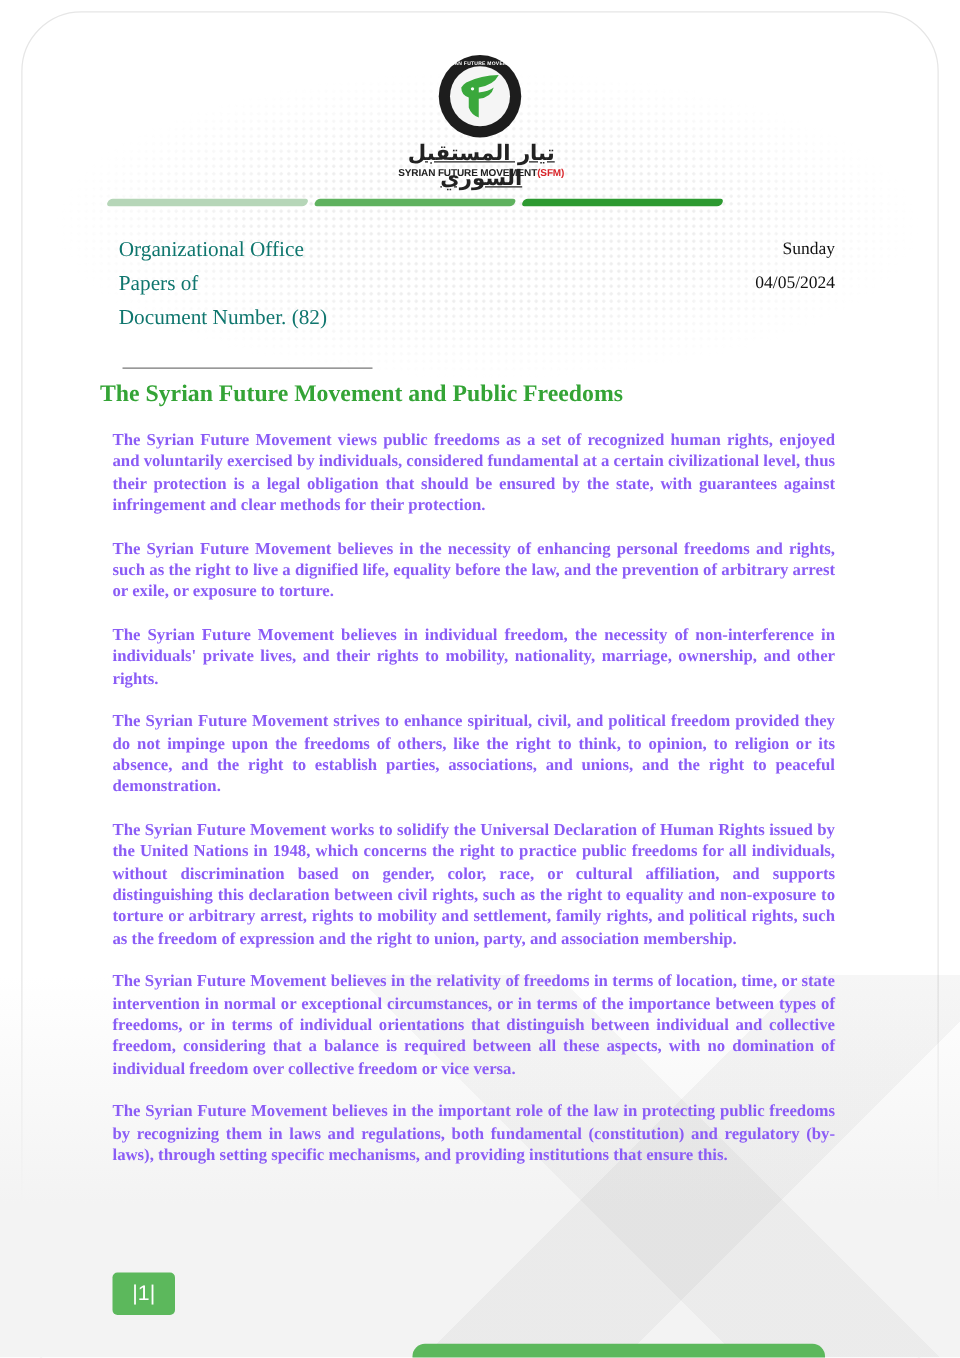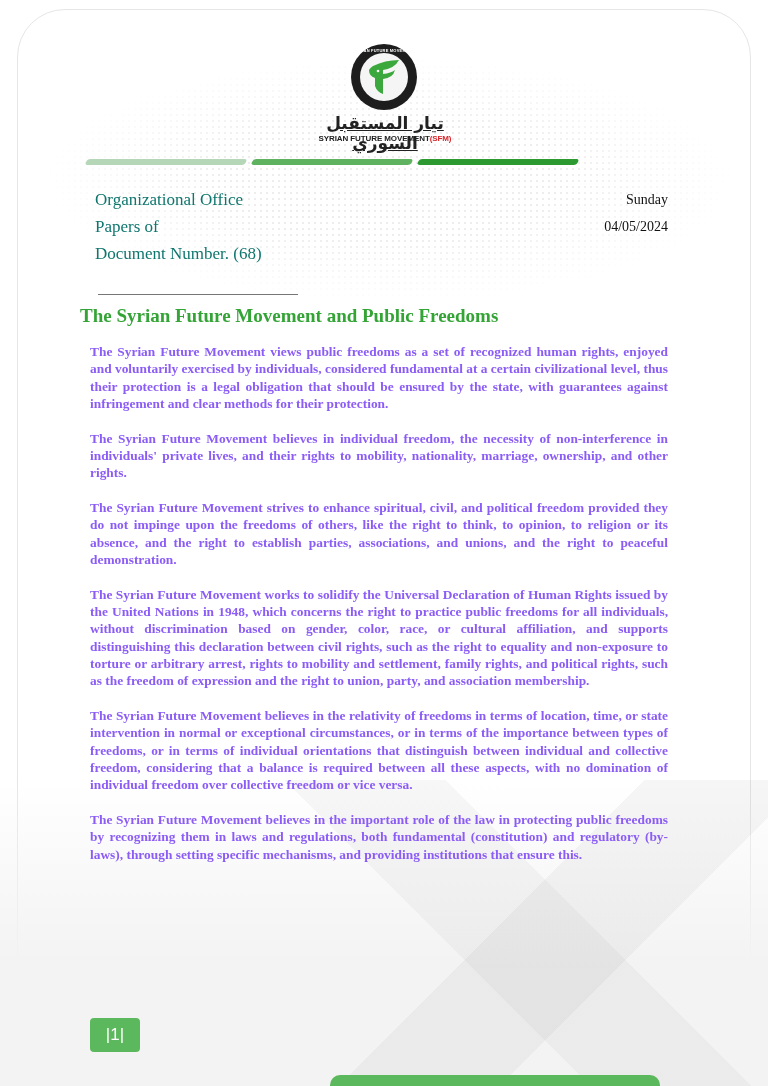--- a/index.html
+++ b/index.html
@@ -111,32 +111,33 @@
 
 <div class="bars">
   <div class="bar b1"></div>
   <div class="bar b2"></div>
   <div class="bar b3"></div>
 </div>
 
 <div class="meta-left">
   <div class="line">Organizational Office</div>
   <div class="line">Papers of</div>
-  <div class="line doc-num">Document Number. (68)</div>
+  <div class="line doc-num">Document Number. (82)</div>
 </div>
 <div class="meta-right">
   <div>Sunday</div>
   <div>04/05/2024</div>
 </div>
 <div class="divider"></div>
 
 <div class="title">The Syrian Future Movement and Public Freedoms</div>
 
 <div class="body">
   <p>The Syrian Future Movement views public freedoms as a set of recognized human rights, enjoyed and voluntarily exercised by individuals, considered fundamental at a certain civilizational level, thus their protection is a legal obligation that should be ensured by the state, with guarantees against infringement and clear methods for their protection.</p>
+  <p>The Syrian Future Movement believes in the necessity of enhancing personal freedoms and rights, such as the right to live a dignified life, equality before the law, and the prevention of arbitrary arrest or exile, or exposure to torture.</p>
   <p>The Syrian Future Movement believes in individual freedom, the necessity of non-interference in individuals' private lives, and their rights to mobility, nationality, marriage, ownership, and other rights.</p>
   <p>The Syrian Future Movement strives to enhance spiritual, civil, and political freedom provided they do not impinge upon the freedoms of others, like the right to think, to opinion, to religion or its absence, and the right to establish parties, associations, and unions, and the right to peaceful demonstration.</p>
   <p>The Syrian Future Movement works to solidify the Universal Declaration of Human Rights issued by the United Nations in 1948, which concerns the right to practice public freedoms for all individuals, without discrimination based on gender, color, race, or cultural affiliation, and supports distinguishing this declaration between civil rights, such as the right to equality and non-exposure to torture or arbitrary arrest, rights to mobility and settlement, family rights, and political rights, such as the freedom of expression and the right to union, party, and association membership.</p>
   <p>The Syrian Future Movement believes in the relativity of freedoms in terms of location, time, or state intervention in normal or exceptional circumstances, or in terms of the importance between types of freedoms, or in terms of individual orientations that distinguish between individual and collective freedom, considering that a balance is required between all these aspects, with no domination of individual freedom over collective freedom or vice versa.</p>
   <p>The Syrian Future Movement believes in the important role of the law in protecting public freedoms by recognizing them in laws and regulations, both fundamental (constitution) and regulatory (by-laws), through setting specific mechanisms, and providing institutions that ensure this.</p>
 </div>
 
 <div class="page-num">|1|</div>
 <div class="bottom-bar"></div>
 

